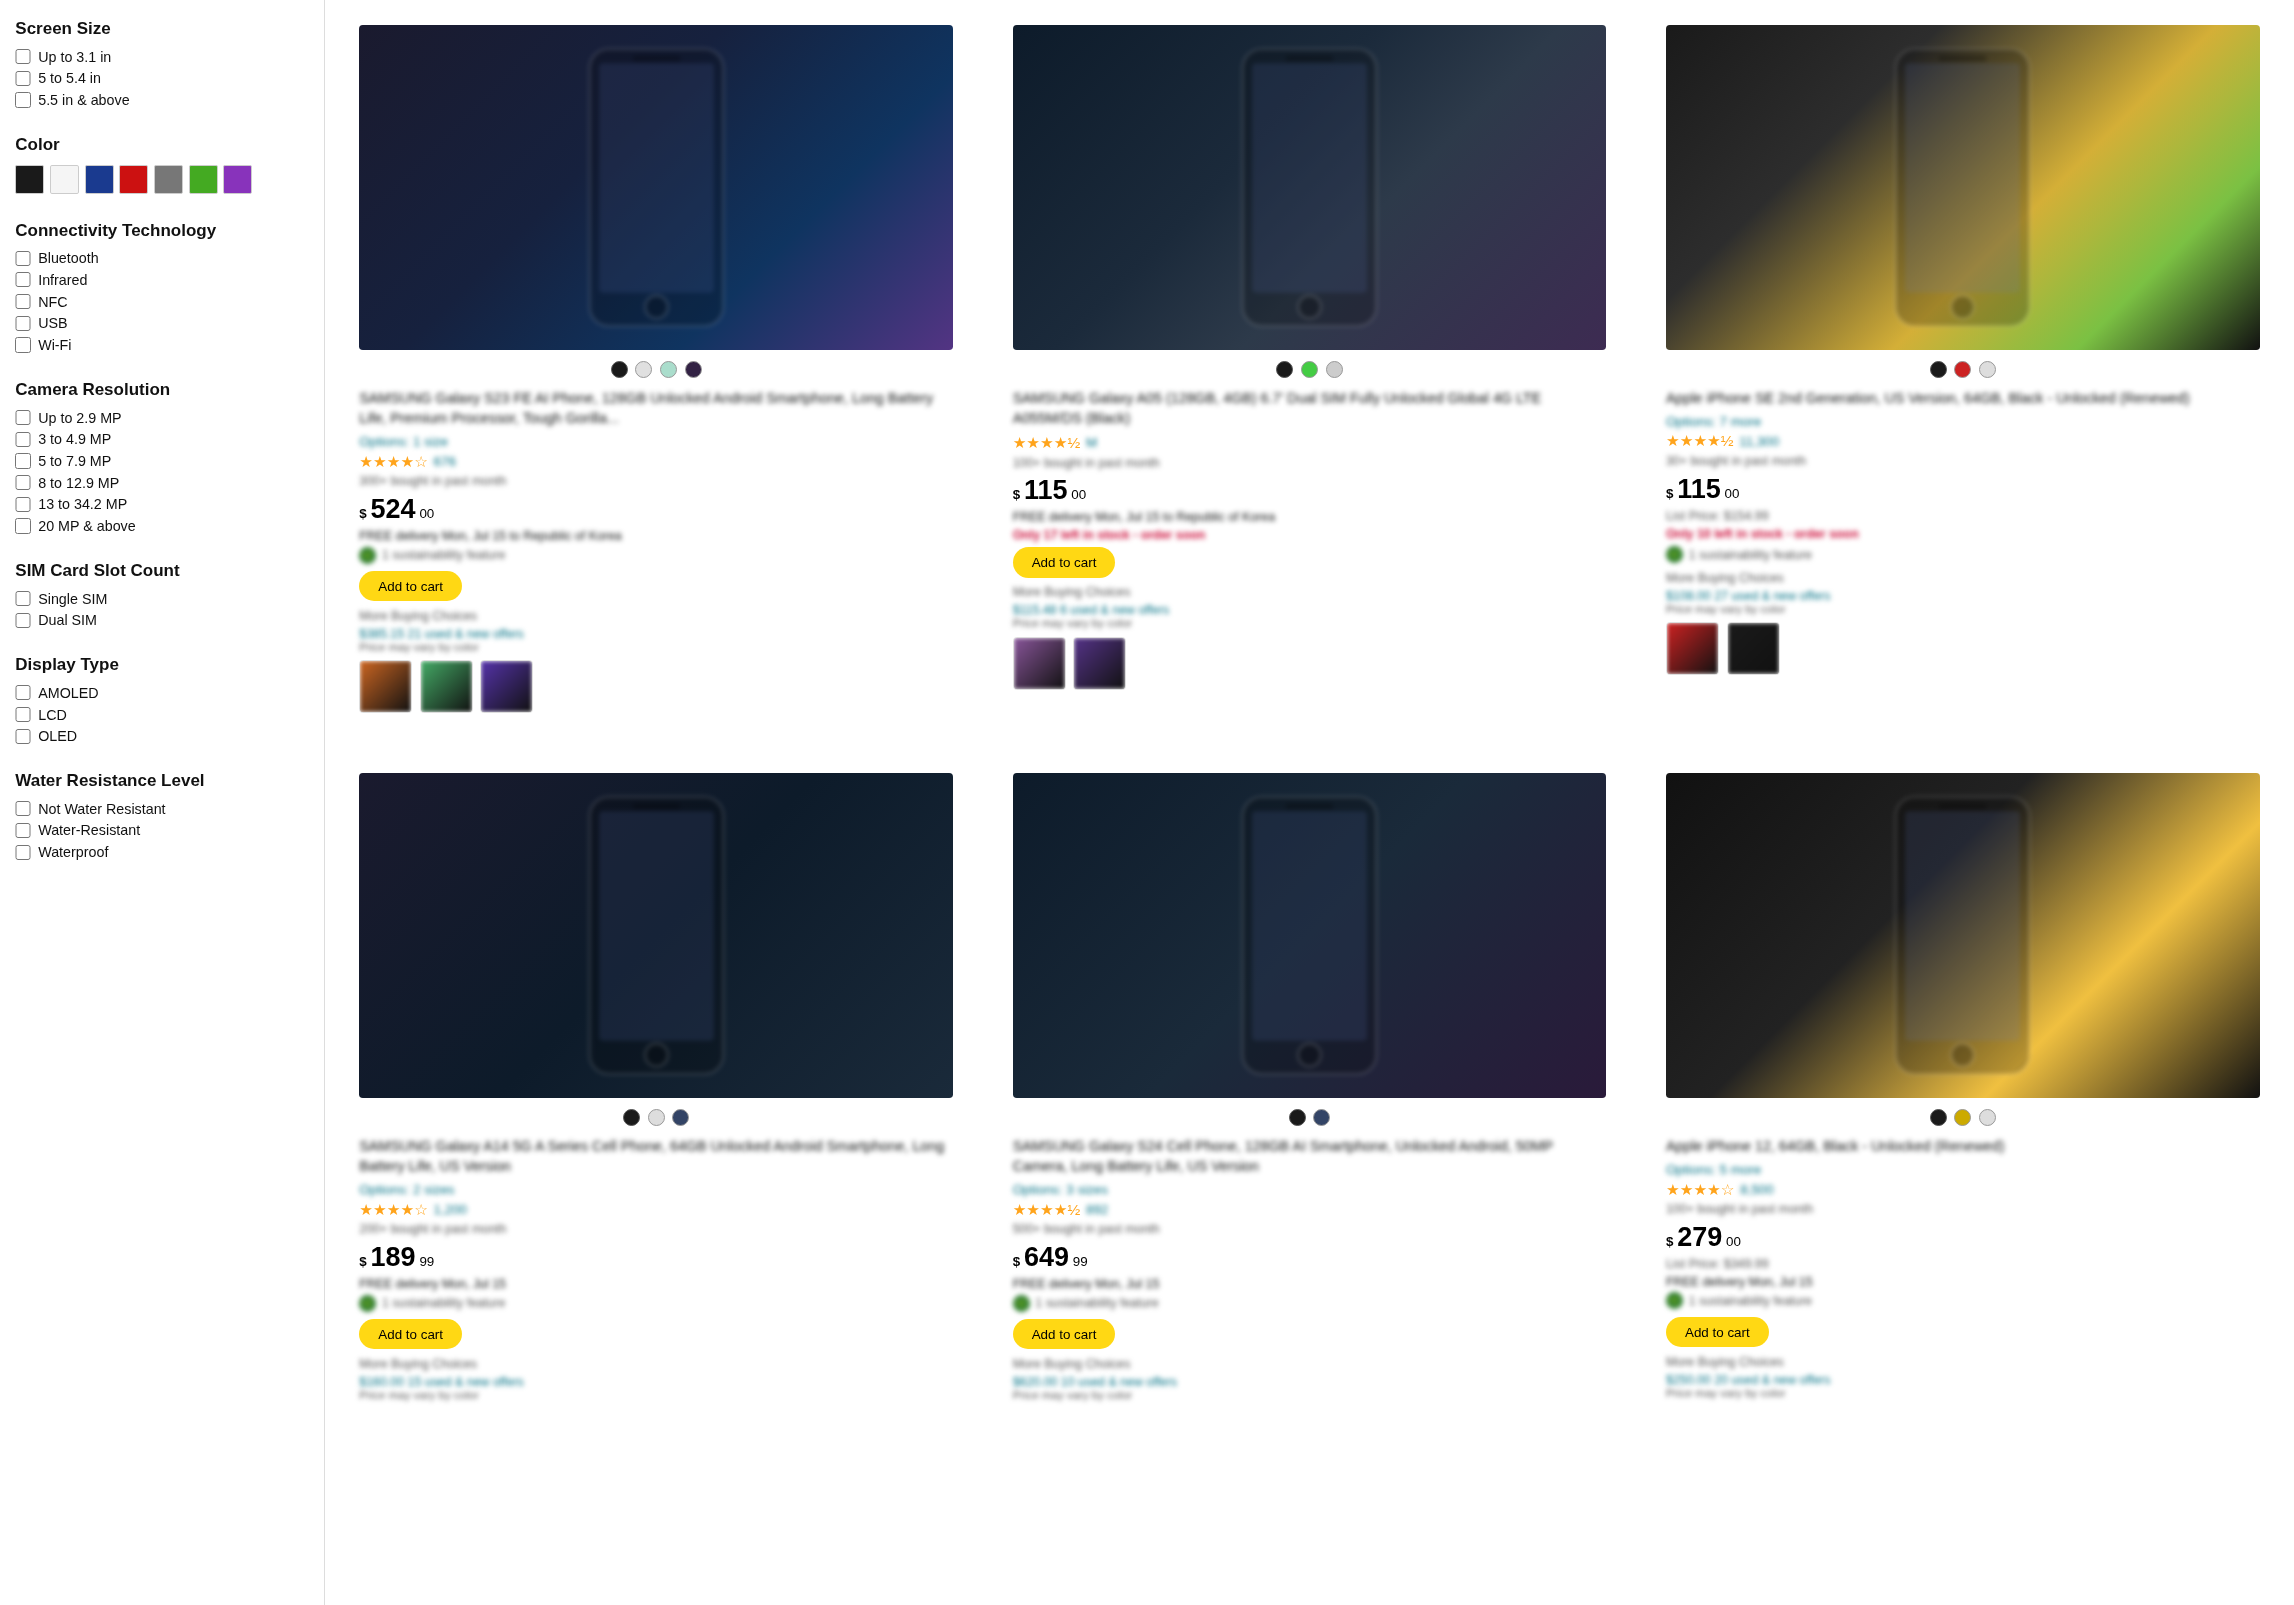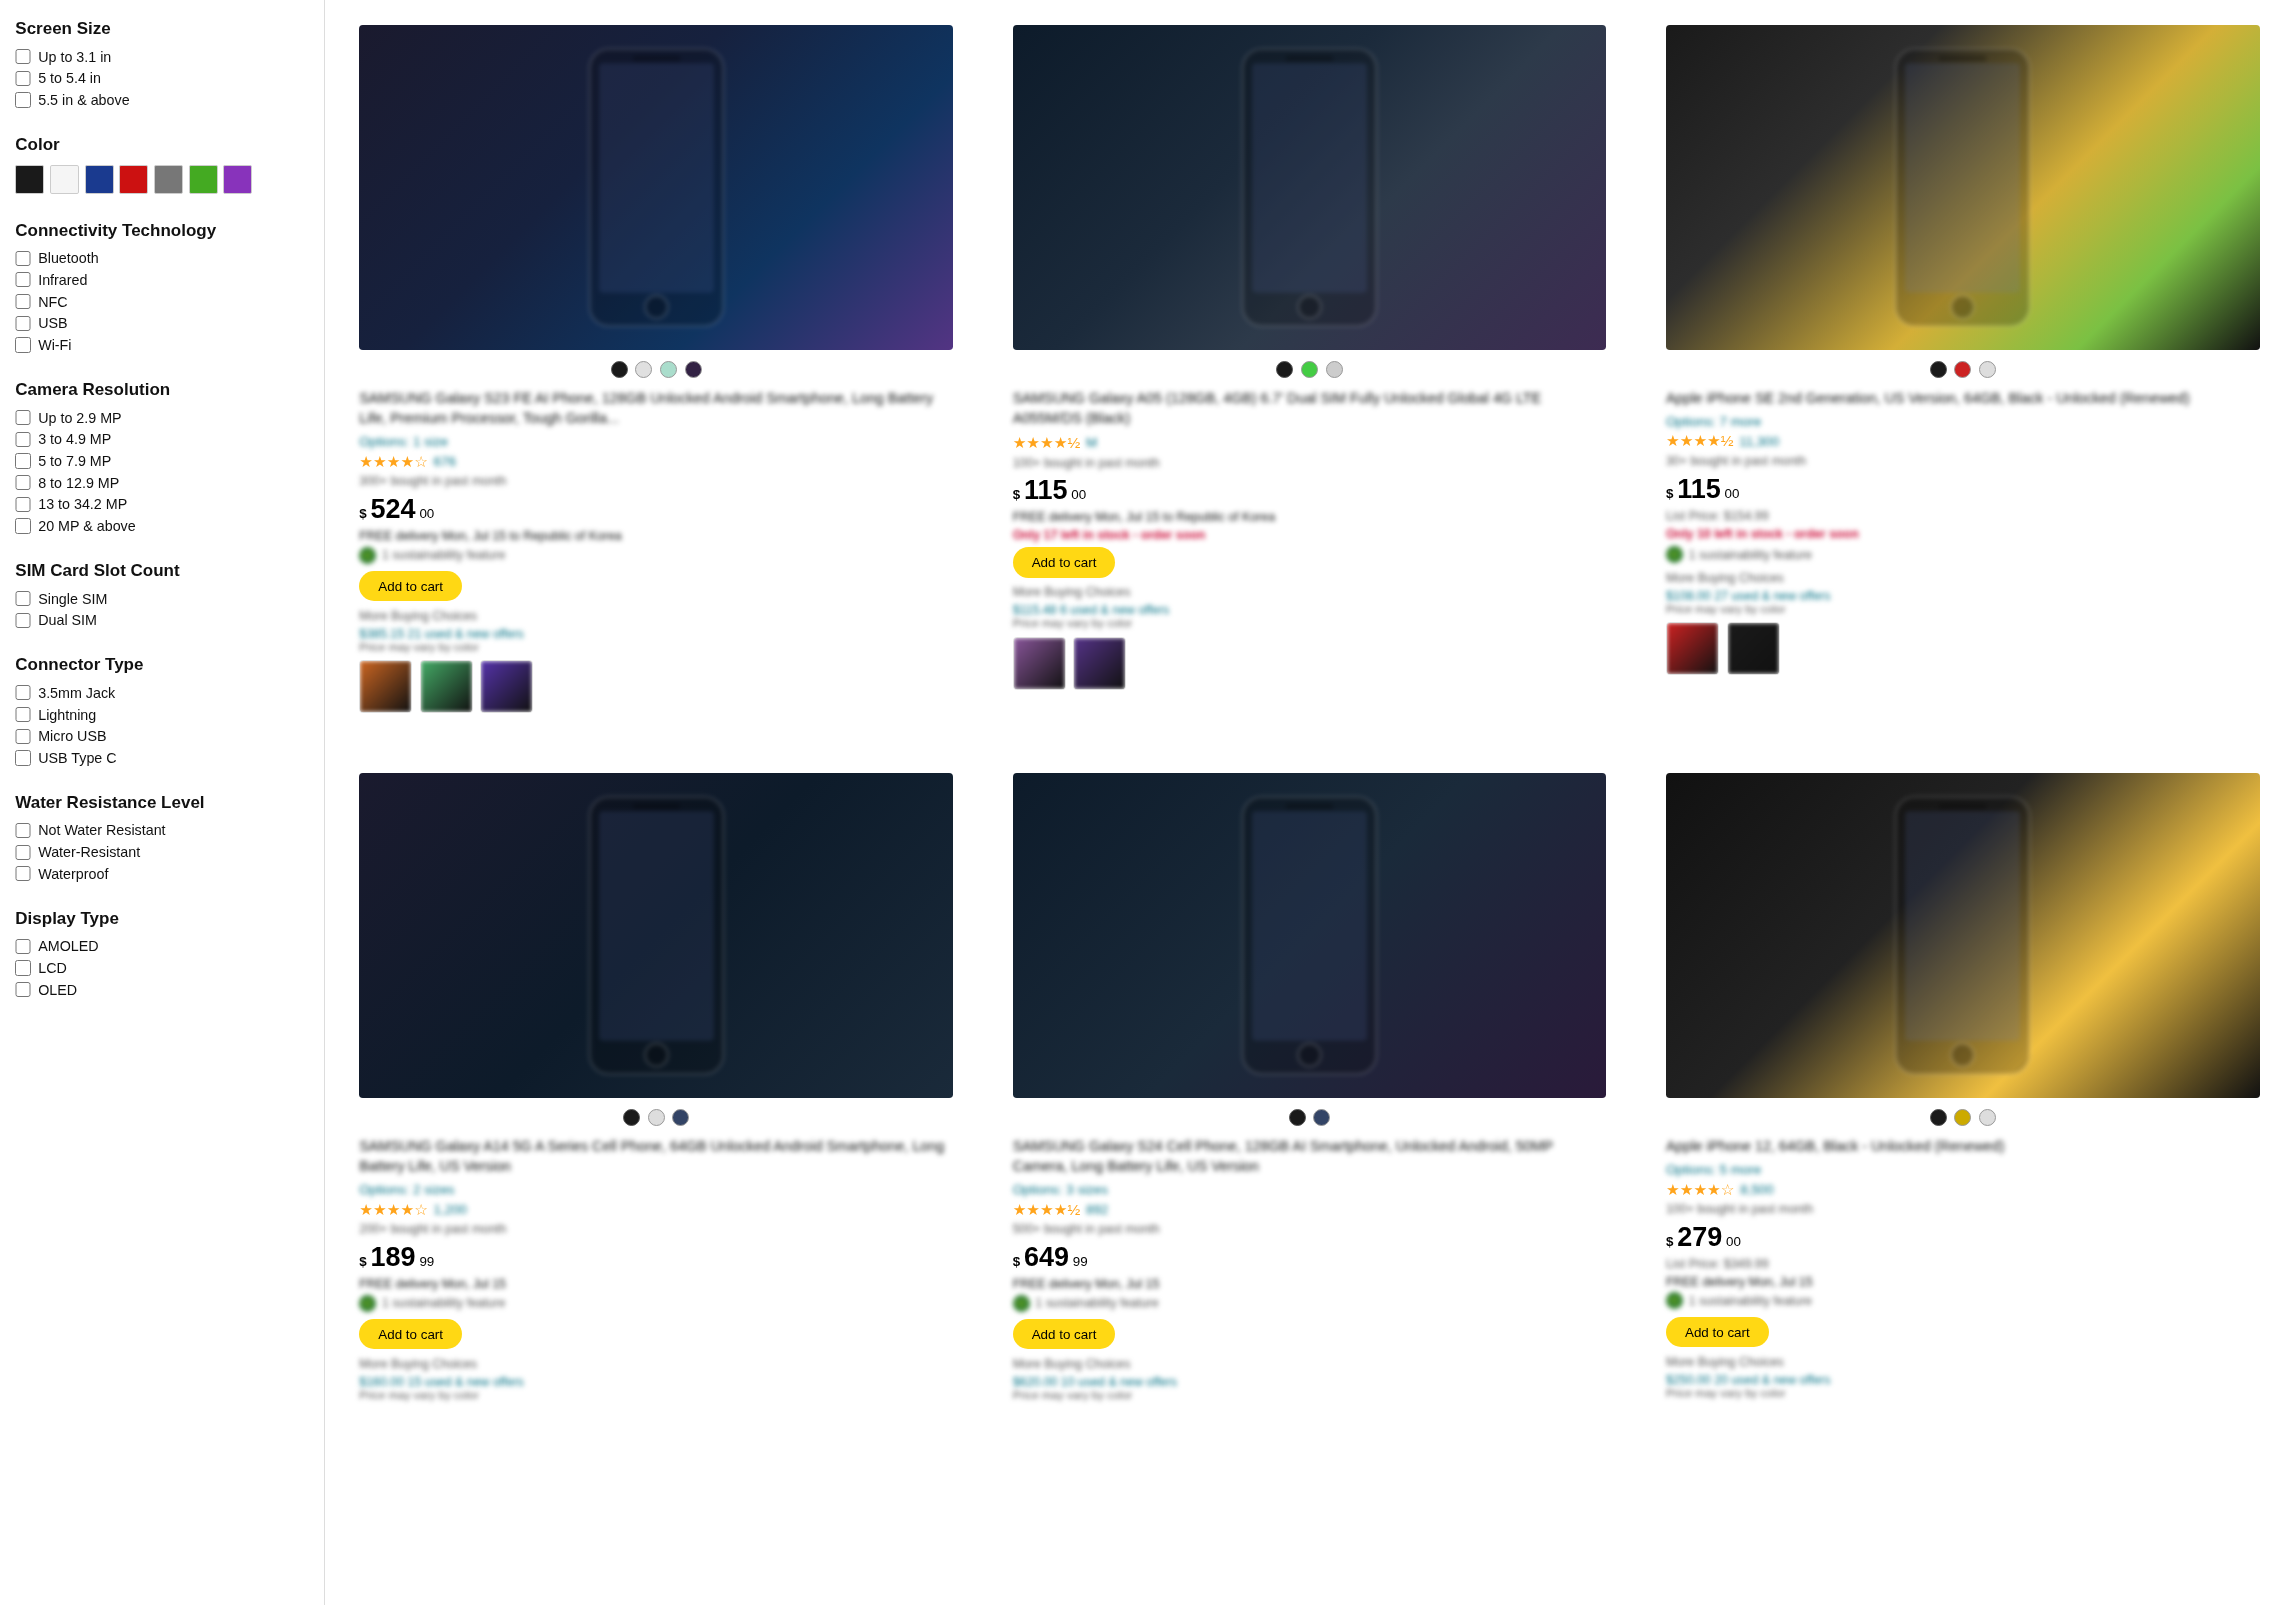--- a/index.html
+++ b/index.html
@@ -394,66 +394,47 @@
       <div class="filter-item">
         <input type="checkbox" style="">
         <label>Single SIM</label>
       </div>
       <div class="filter-item">
         <input type="checkbox" style="">
         <label>Dual SIM</label>
       </div>
     </div>
     <div class="filter-section">
-      <div class="filter-title">Connector Type</div>
-      <div class="filter-item">
-        <input type="checkbox" style="">
-        <label>3.5mm Jack</label>
-      </div>
-      <div class="filter-item">
-        <input type="checkbox" style="">
-        <label>Lightning</label>
-      </div>
-      <div class="filter-item">
-        <input type="checkbox" style="">
-        <label>Micro USB</label>
-      </div>
-      <div class="filter-item">
-        <input type="checkbox" style="">
-        <label>USB Type C</label>
+      <div class="filter-title">Display Type</div>
+      <div class="filter-item">
+        <input type="checkbox" style="">
+        <label>AMOLED</label>
+      </div>
+      <div class="filter-item">
+        <input type="checkbox" style="">
+        <label>LCD</label>
+      </div>
+      <div class="filter-item">
+        <input type="checkbox" style="">
+        <label>OLED</label>
       </div>
     </div>
     <div class="filter-section">
       <div class="filter-title">Water Resistance Level</div>
       <div class="filter-item">
         <input type="checkbox" style="">
         <label>Not Water Resistant</label>
       </div>
       <div class="filter-item">
         <input type="checkbox" style="">
         <label>Water-Resistant</label>
       </div>
       <div class="filter-item">
         <input type="checkbox" style="">
         <label>Waterproof</label>
-      </div>
-    </div>
-    <div class="filter-section">
-      <div class="filter-title">Display Type</div>
-      <div class="filter-item">
-        <input type="checkbox" style="">
-        <label>AMOLED</label>
-      </div>
-      <div class="filter-item">
-        <input type="checkbox" style="">
-        <label>LCD</label>
-      </div>
-      <div class="filter-item">
-        <input type="checkbox" style="">
-        <label>OLED</label>
       </div>
     </div>
   </div>
 
 <div id="main">
   <div class="products-grid">
 
   <div class="product-card"><div class="product-image-container">
           <div class="product-img-placeholder bg-samsung1">
             <svg width="153" height="287" viewBox="0 0 160 300" style="filter:blur(1.9px);opacity:0.6;">

